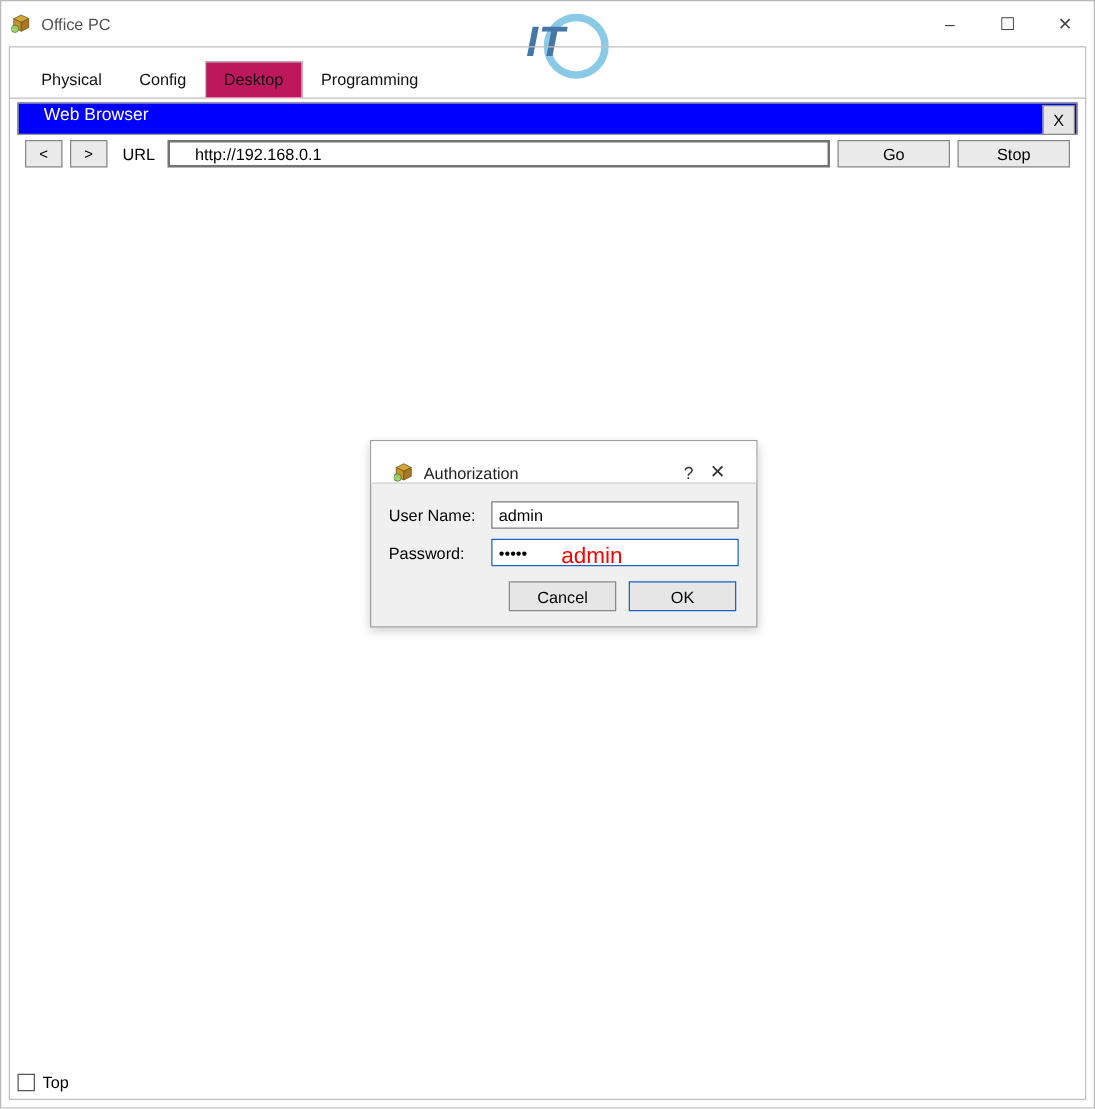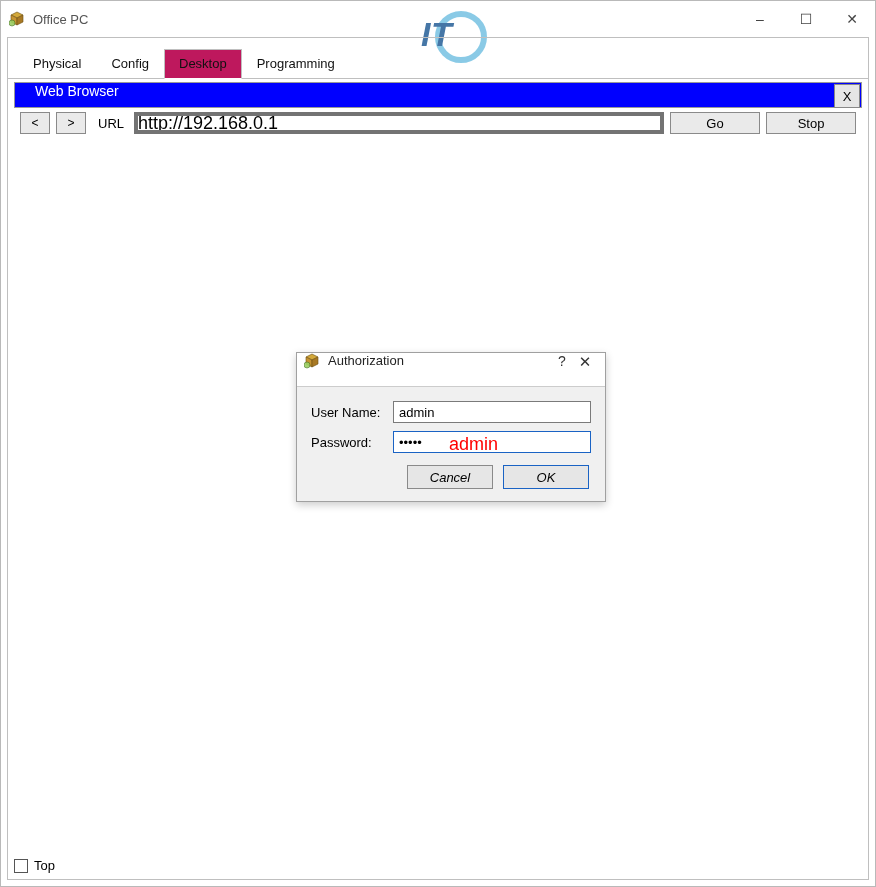--- a/index.html
+++ b/index.html
@@ -77,41 +77,41 @@
     display:flex; align-items:center; gap:6px;
     padding: 4px 6px;
   }
   .wb-toolbar .navbtn {
     width: 30px; height: 22px; border: 1px solid #8a8a8a;
     background: #eaeaea; display:flex; align-items:center; justify-content:center;
     font-size: 12px;
   }
   .wb-toolbar .url-label { font-size: 13px; padding: 0 4px 0 6px; }
   .wb-toolbar input.url {
-    flex: 1; height: 22px; border: 4px solid #737373; padding: 0 0;
-    font-size: 18px;
+    flex: 1; height: 22px; border: 2px solid #737373; padding: 0 20px;
+    font-size: 13px;
   }
   .wb-toolbar .wideBtn {
     width: 90px; height: 22px; border: 1px solid #8a8a8a;
     background: #eaeaea; font-size:13px; display:flex; align-items:center; justify-content:center;
   }
 
   .browser-viewport {
     position:absolute; top: 58px; left:0; right:0; bottom:0;
     background:#fff;
   }
 
   
   .dialog {
     position:absolute; left: 282px; top: 270px;
     width: 310px; border: 1px solid #a0a0a0;
     background: #f0f0f0; box-shadow: 0 3px 8px rgba(0,0,0,0.2);
   }
   .dialog .dlg-title {
-    height: 34px; display:flex; align-items:flex-start; padding: 0 7px;
+    height: 34px; display:flex; align-items:flex-end; padding: 0 18px;
     background:#fff; border-bottom: 1px solid #ccc;
   }
   .dialog .dlg-title .dlg-icon { width:16px; height:16px; margin-right:8px; }
   .dialog .dlg-title .dlg-text { font-size:13px; color:#222; flex:1; }
   .dialog .dlg-title .dlg-help { width: 20px; text-align:center; font-size:14px; color:#333; }
   .dialog .dlg-title .dlg-close { width: 26px; text-align:center; font-size:15px; color:#333; }
 
   .dialog .dlg-body { padding: 14px 14px 12px 14px; font-size:13px; }
   .dialog .row { display:flex; align-items:center; margin-bottom:8px; }
   .dialog .row label { width: 82px; }
@@ -120,21 +120,21 @@
     background:#fff;
   }
   .dialog .row.password-row input { border: 1px solid #1a63c4; }
   .dialog .overlay-hint {
     position:absolute; left: 152px; top: 81px; color:#ff0000;
     font-size: 18px; pointer-events:none;
   }
   .dialog .btnrow { display:flex; gap:10px; justify-content:flex-end; padding-right:2px; padding-top:4px; }
   .dialog .btn {
     width: 86px; height: 24px; border:1px solid #8a8a8a; background:#e6e6e6;
-    display:flex; align-items:center; justify-content:center; font-size:13px;font-style:italic;
+    display:flex; align-items:center; justify-content:center; font-size:13px;
   }
   .dialog .btn.primary { border: 1px solid #1a63c4; text-align: right; }
 
   
   .footer {
     position:absolute; left:6px; bottom:6px;
     display:flex; align-items:center; gap:6px; font-size:13px;
   }
   .footer .chk {
     width: 14px; height: 14px; border: 1px solid #555; background:#fff;

